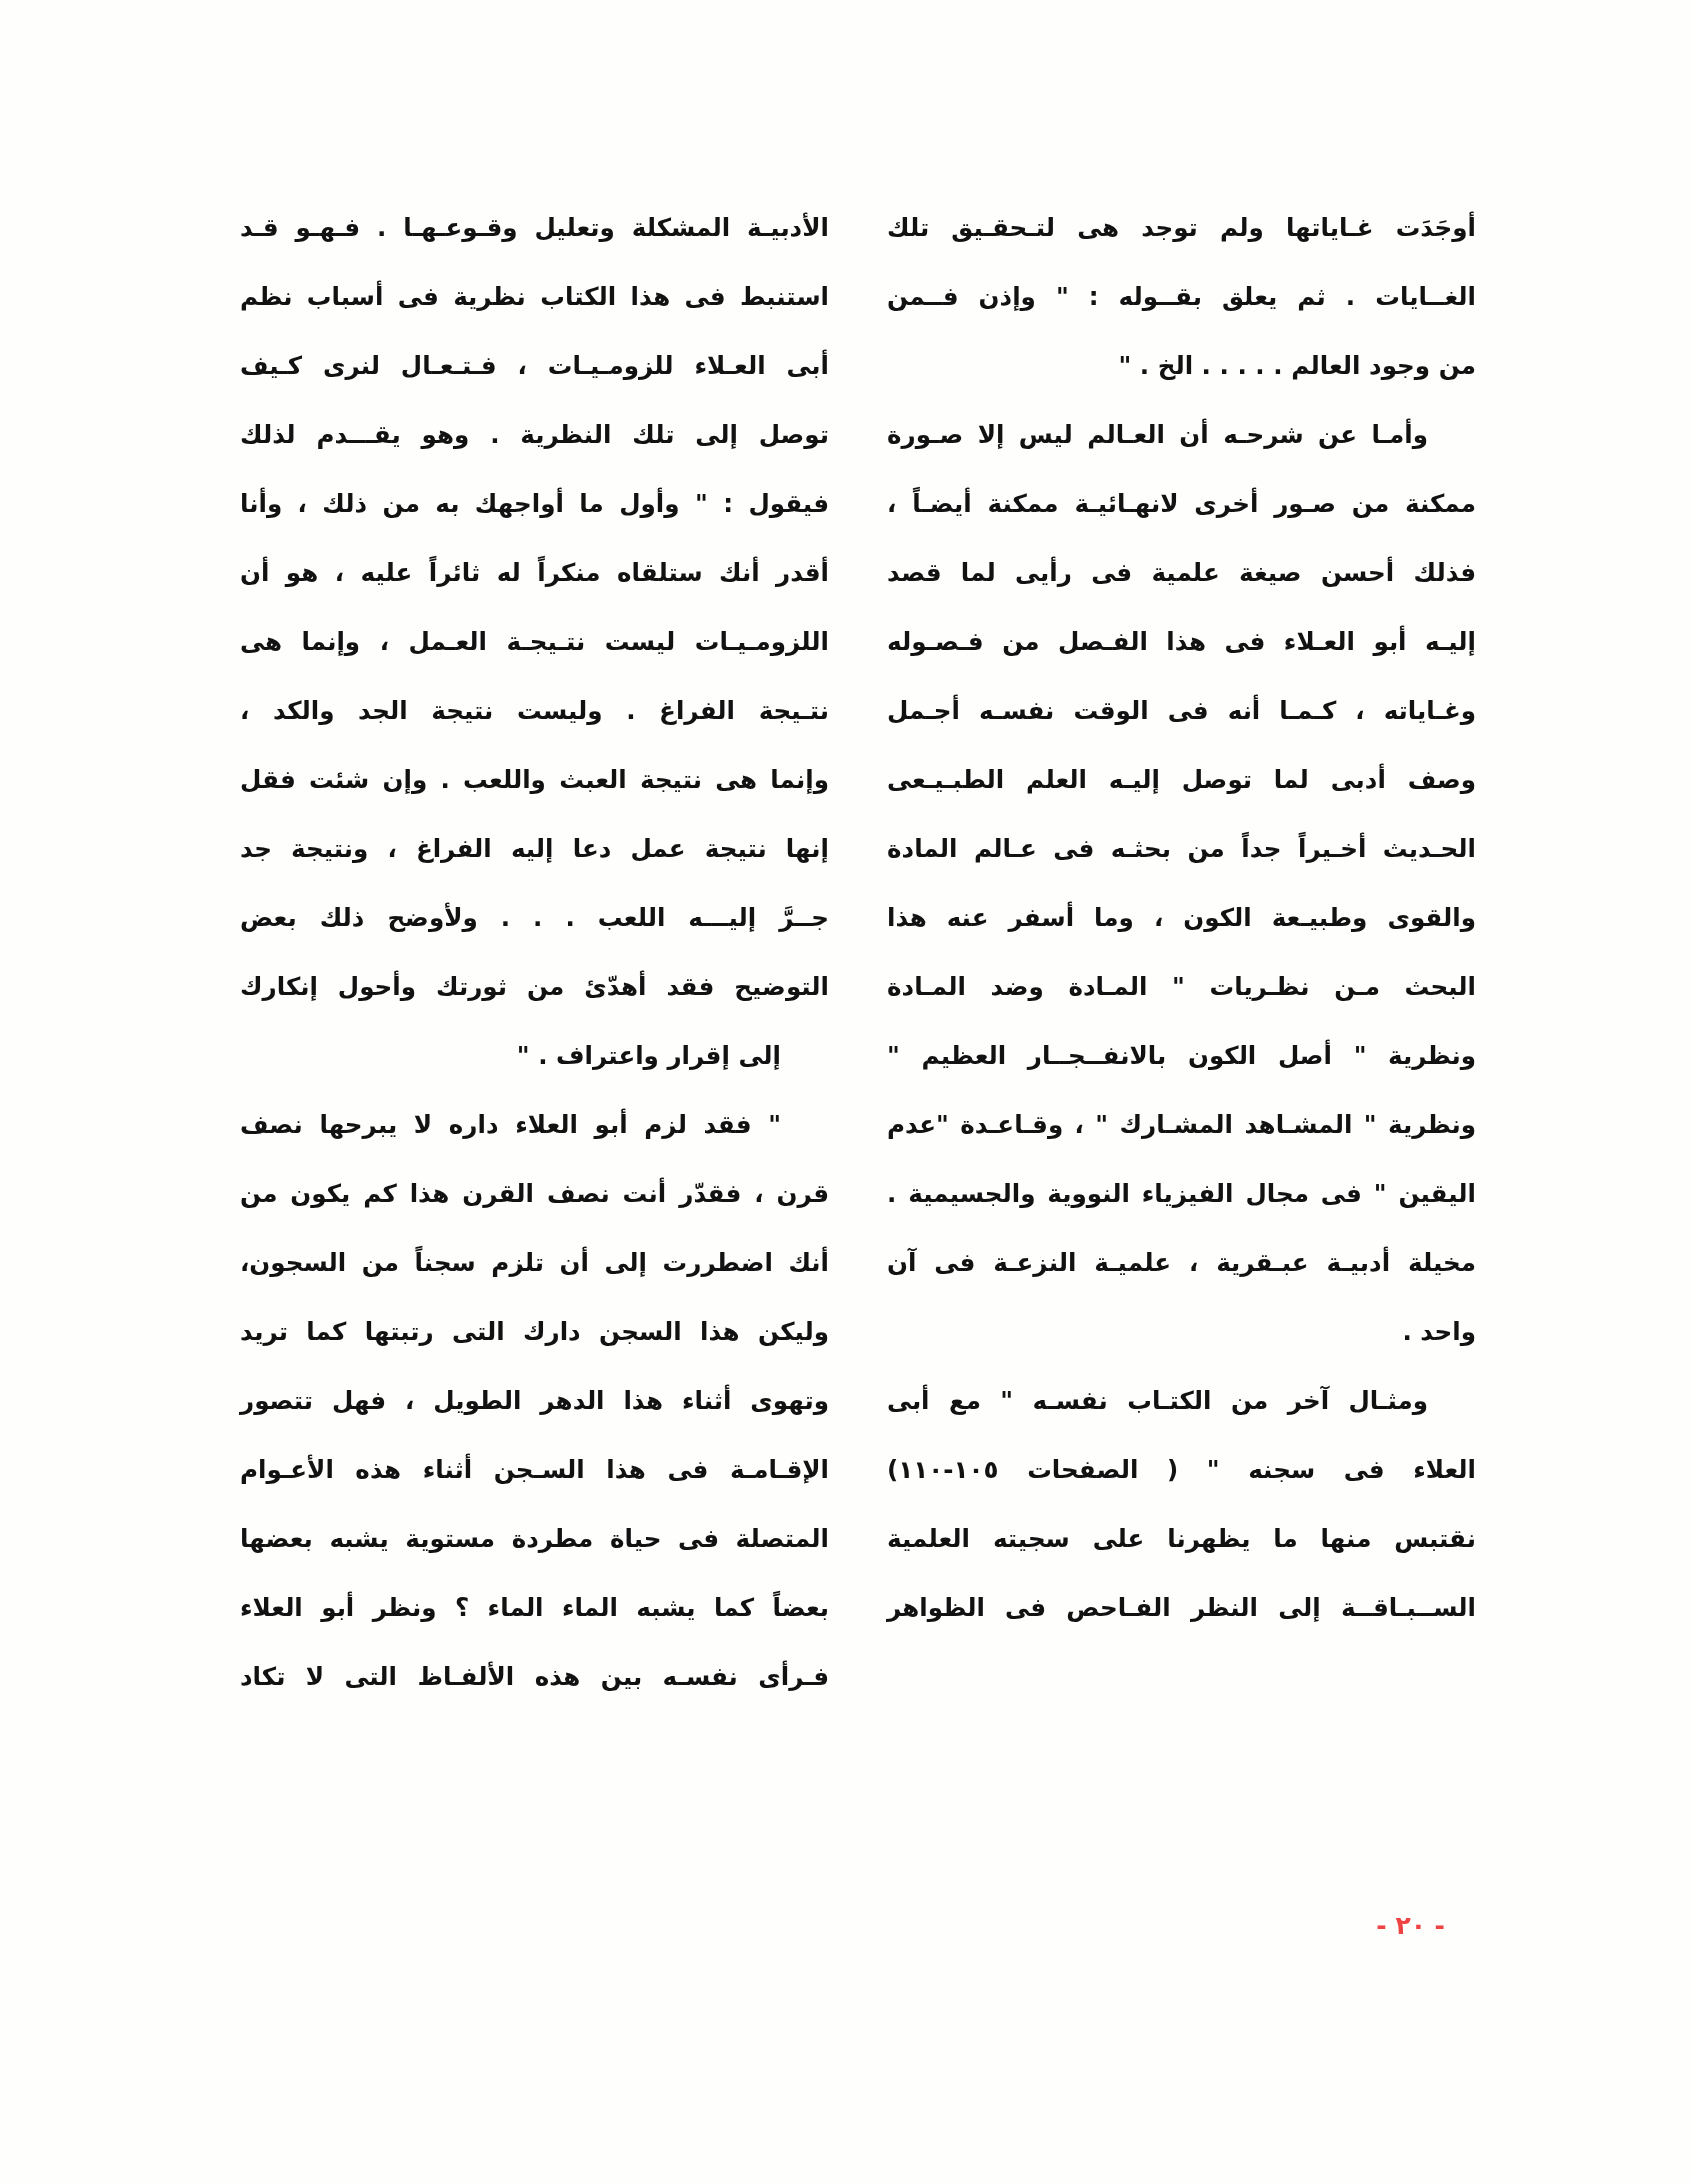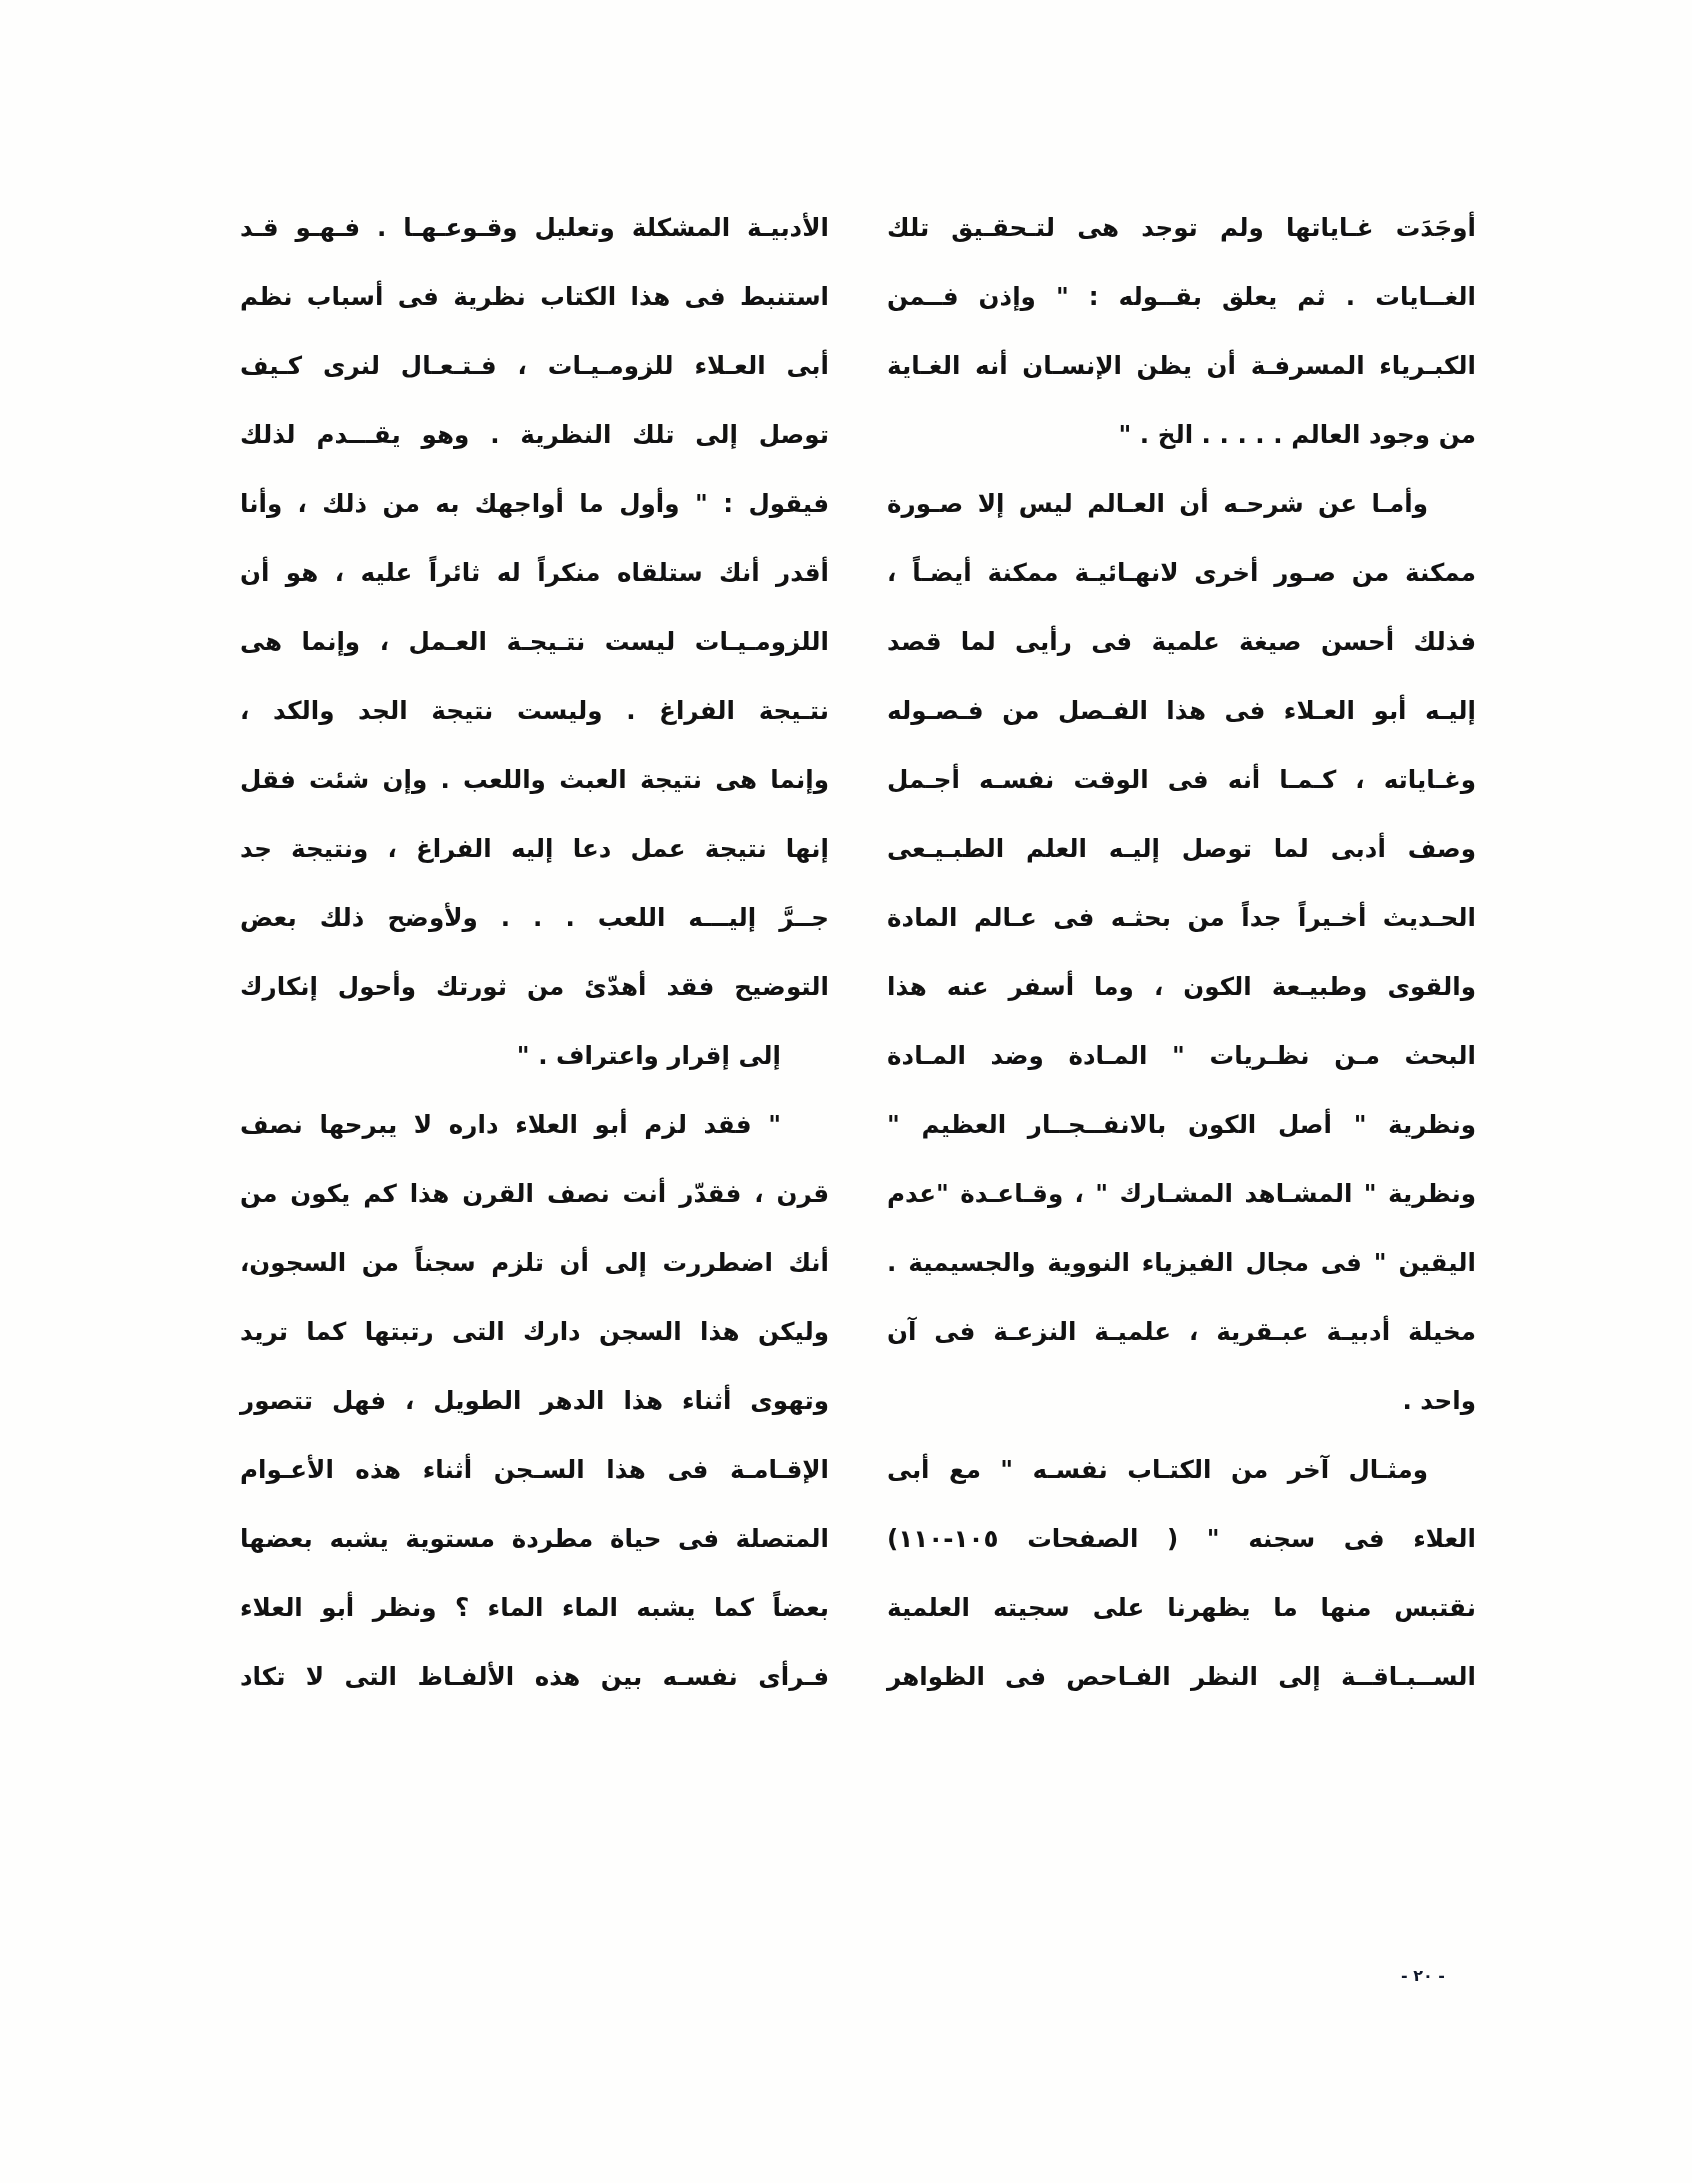--- a/index.html
+++ b/index.html
@@ -42,37 +42,36 @@
     white-space: normal;
     overflow: visible;
   }
   .line.indent { padding-right: 48px; }
   .line.end {
     text-align: right;
     text-align-last: right;
   }
   .page-number {
     position: absolute;
-    top: 1966px;
+    top: 1911px;
     right: 247px;
-    font-size: 16px;
+    font-size: 25px;
     font-weight: 700;
-    color: #0f172a;
+    color: #ef4444;
     letter-spacing: 2.7px;
     direction: rtl;
   }
 </style>
 </head>
 <body>
 
 <div class="page">
   <div class="column column-right">
       <div class="line">أوجَدَت غـاياتها ولم توجد هى لتـحقـيق تلك</div>
       <div class="line">الغــايات . ثم يعلق بقــوله : " وإذن فــمن</div>
-      <div class="line">الكبـرياء المسرفـة أن يظن الإنسـان أنه الغـاية</div>
       <div class="line end">من وجود العالم . . . . . الخ . "</div>
       <div class="line indent">وأمـا عن شرحـه أن العـالم ليس إلا صـورة</div>
       <div class="line">ممكنة من صـور أخرى لانهـائيـة ممكنة أيضـاً ،</div>
       <div class="line">فذلك أحسن صيغة علمية فى رأيى لما قصد</div>
       <div class="line">إليـه أبو العـلاء فى هذا الفـصل من فـصـوله</div>
       <div class="line">وغـاياته ، كـمـا أنه فى الوقت نفسـه أجـمل</div>
       <div class="line">وصف أدبى لما توصل إليـه العلم الطبـيـعى</div>
       <div class="line">الحـديث أخـيراً جداً من بحثـه فى عـالم المادة</div>
       <div class="line">والقوى وطبيـعة الكون ، وما أسفر عنه هذا</div>
       <div class="line">البحث مـن نظـريات " المـادة وضد المـادة</div>

